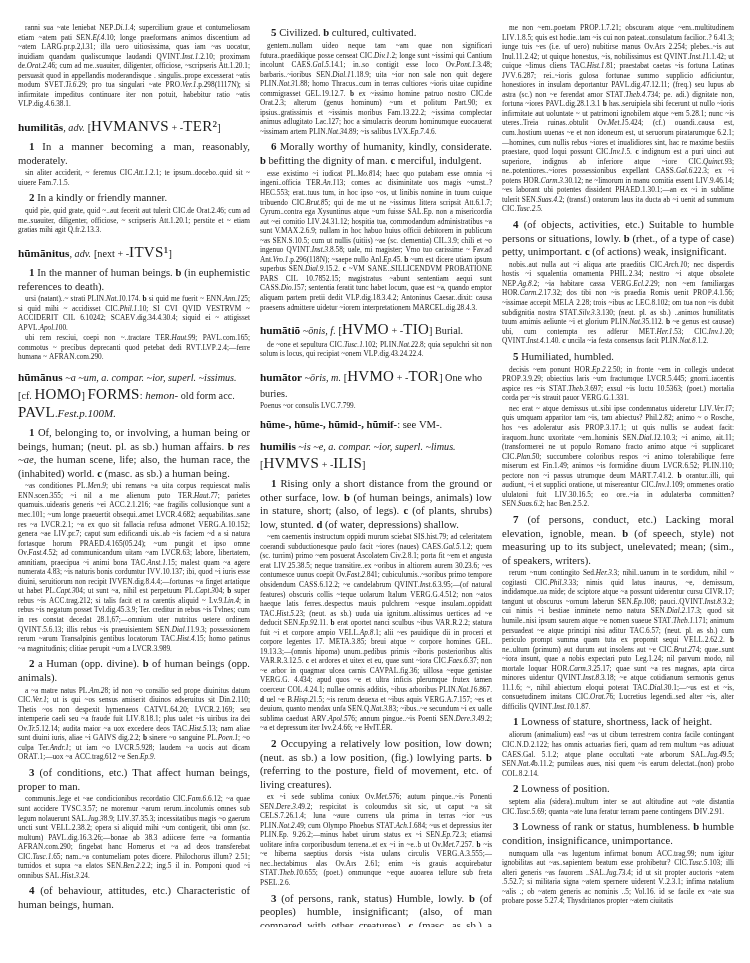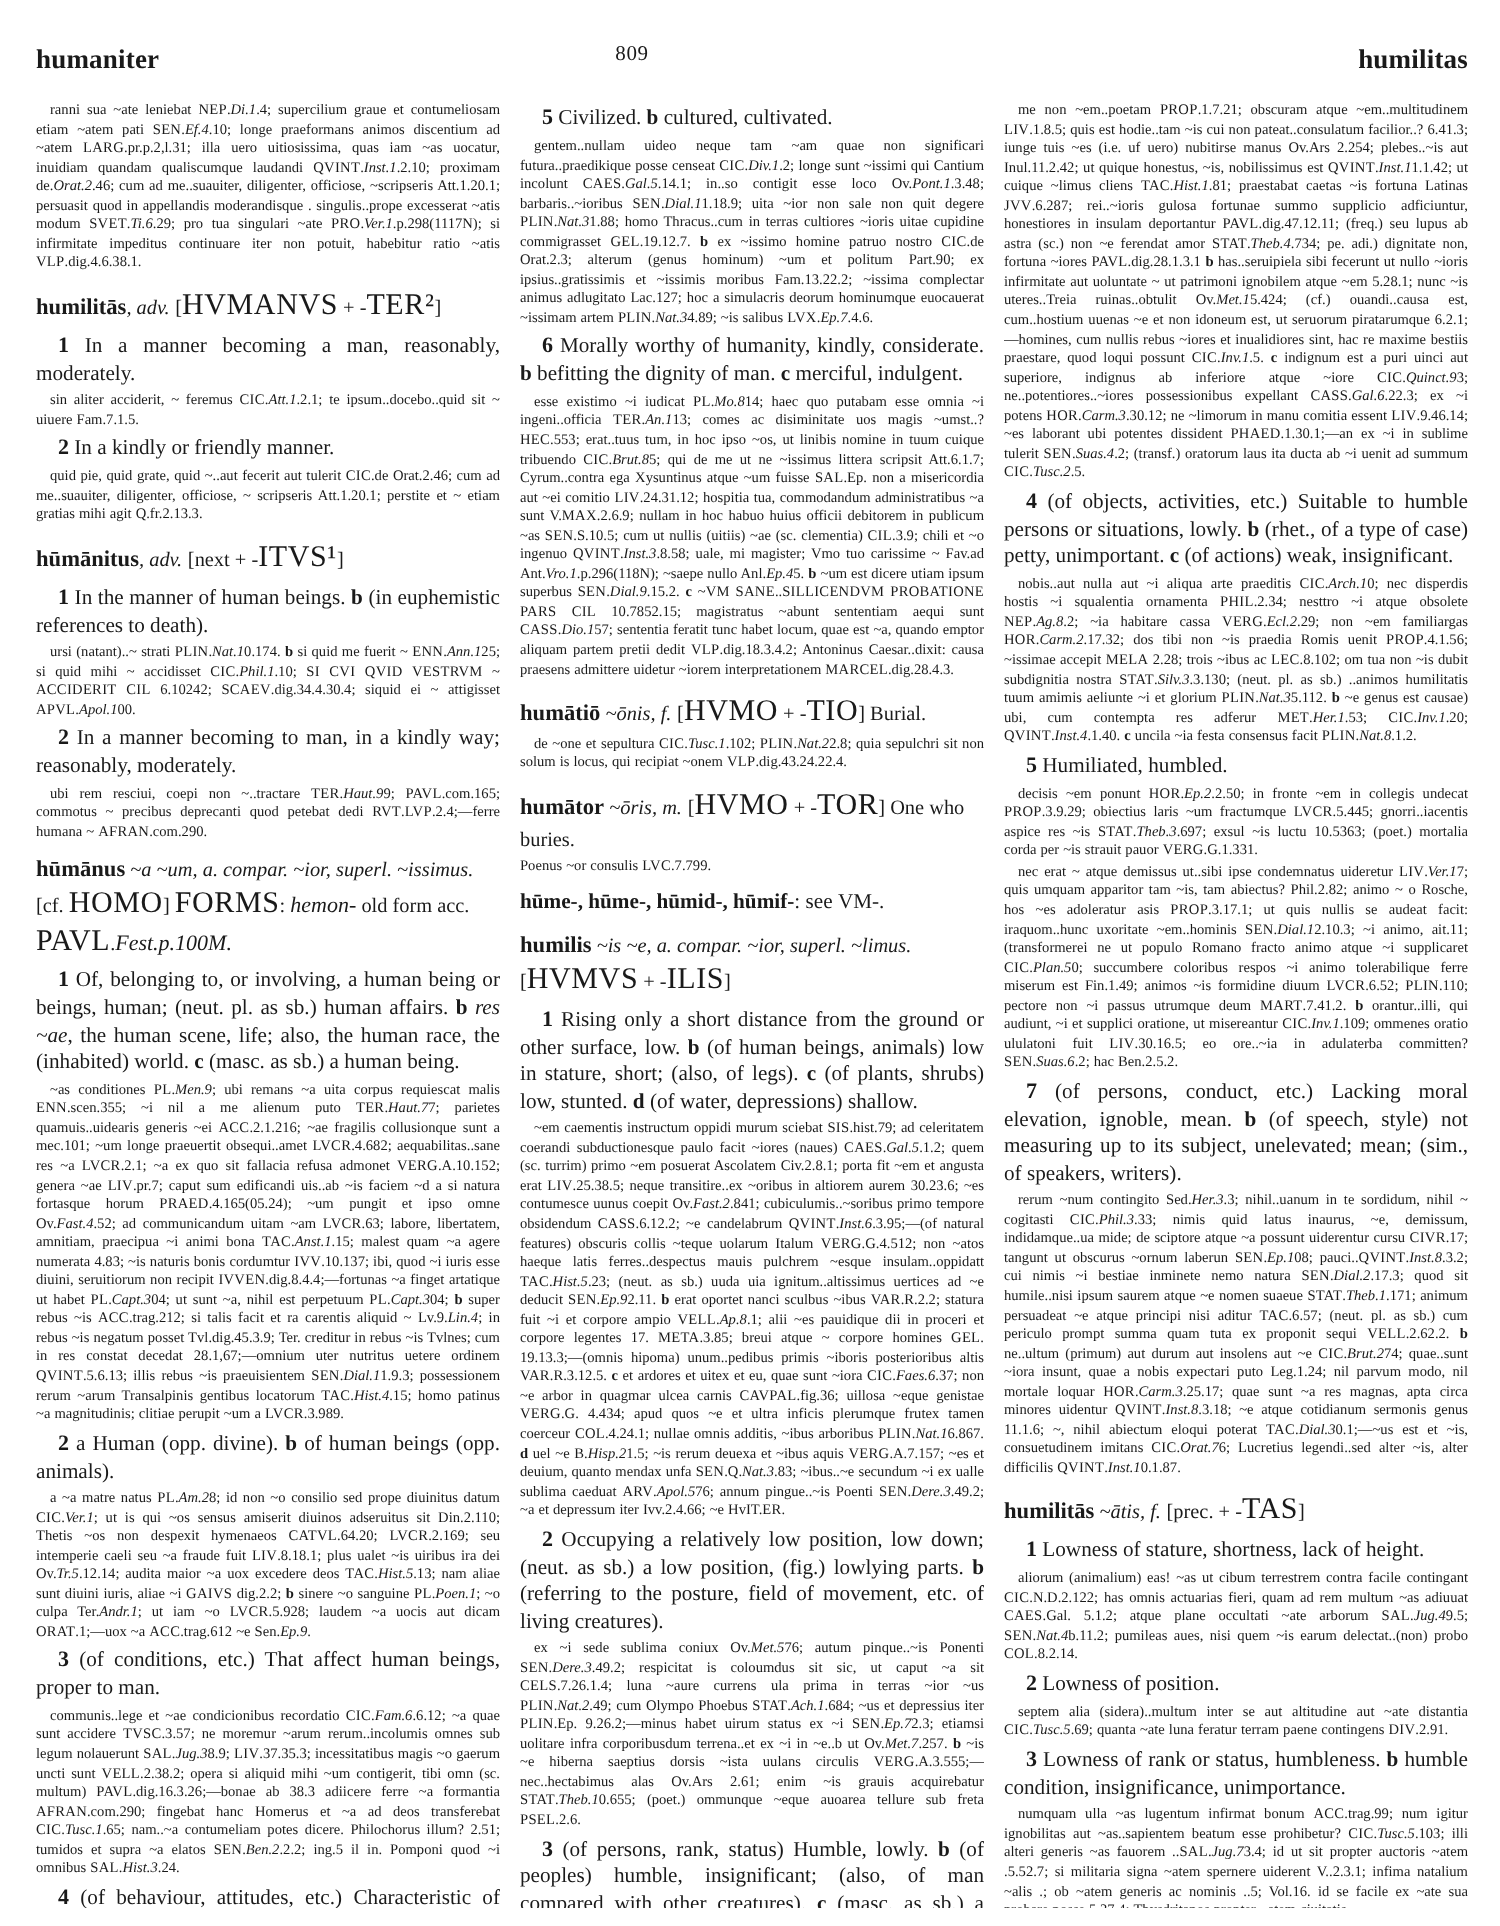--- a/index.html
+++ b/index.html
@@ -140,38 +140,32 @@
     margin-bottom: 2px;
   }
   .xref .hwb { font-weight: bold; }
   .xref .sc { font-variant: small-caps; }
 </style>
 </head>
 <body>
 
 <div class="page">
 
-  <div class="runhead">
-    <div class="rh-left">humaniter</div>
-    <div class="rh-center">809</div>
-    <div class="rh-right">humilitas</div>
-  </div>
 
   <div class="columns">
     <div class="col col-1">
         <div class="cit">ranni sua ~ate leniebat <span class="sc">NEP</span>.<span class="it">Di.1</span>.4; supercilium graue et contumeliosam etiam ~atem pati <span class="sc">SEN</span>.<span class="it">Ef.4</span>.10; longe praeformans animos discentium ad ~atem <span class="sc">LARG</span>.pr.p.2,l.31; illa uero uitiosissima, quas iam ~as uocatur, inuidiam quandam qualiscumque laudandi <span class="sc">QVINT</span>.<span class="it">Inst.1</span>.2.10; proximam de.<span class="it">Orat.2</span>.46; cum ad me..suauiter, diligenter, officiose, ~scripseris Att.1.20.1; persuasit quod in appellandis moderandisque . singulis..prope excesserat ~atis modum <span class="sc">SVET</span>.<span class="it">Ti.6</span>.29; pro tua singulari ~ate <span class="sc">PRO</span>.<span class="it">Ver.1</span>.p.298(1117N); si infirmitate impeditus continuare iter non potuit, habebitur ratio ~atis <span class="sc">VLP</span>.dig.4.6.38.1.</div>
         <div class="hw"><span>humilitās</span><span class="gram">, adv.</span> <span class="plain">[<span class="scb">HVMANVS</span> + -<span class="scb">TER²</span>]</span></div>
         <div class="sense"><span class="num">1</span> In a manner becoming a man, reasonably, moderately.</div>
         <div class="cit">sin aliter acciderit, ~ feremus <span class="sc">CIC</span>.<span class="it">Att.1</span>.2.1; te ipsum..docebo..quid sit ~ uiuere Fam.7.1.5.</div>
         <div class="sense"><span class="num">2</span> In a kindly or friendly manner.</div>
         <div class="cit">quid pie, quid grate, quid ~..aut fecerit aut tulerit <span class="sc">CIC</span>.de Orat.2.46; cum ad me..suauiter, diligenter, officiose, ~ scripseris Att.1.20.1; perstite et ~ etiam gratias mihi agit Q.fr.2.13.3.</div>
         <div class="hw"><span>hūmānitus</span><span class="gram">, adv.</span> <span class="plain">[next + -<span class="scb">ITVS¹</span>]</span></div>
         <div class="sense"><span class="num">1</span> In the manner of human beings. <span class="sub">b</span> (in euphemistic references to death).</div>
         <div class="cit">ursi (natant)..~ strati <span class="sc">PLIN</span>.<span class="it">Nat.1</span>0.174. <span class="b">b</span> si quid me fuerit ~ <span class="sc">ENN</span>.<span class="it">Ann.1</span>25; si quid mihi ~ accidisset <span class="sc">CIC</span>.<span class="it">Phil.1</span>.10; <span class="sc">SI</span> <span class="sc">CVI</span> <span class="sc">QVID</span> <span class="sc">VESTRVM</span> ~ <span class="sc">ACCIDERIT</span> <span class="sc">CIL</span> 6.10242; <span class="sc">SCAEV</span>.dig.34.4.30.4; siquid ei ~ attigisset <span class="sc">APVL</span>.<span class="it">Apol.1</span>00.</div>
-        <div class="sense"><span class="num">2</span> In a manner becoming to man, in a kindly way; reasonably, moderately.</div>
         <div class="cit">ubi rem resciui, coepi non ~..tractare <span class="sc">TER</span>.<span class="it">Haut.9</span>9; <span class="sc">PAVL</span>.com.165; commotus ~ precibus deprecanti quod petebat dedi <span class="sc">RVT</span>.<span class="sc">LVP</span>.2.4;—ferre humana ~ <span class="sc">AFRAN</span>.com.290.</div>
         <div class="hw"><span>hūmānus</span><span class="gram"> ~a ~um, a. compar. ~ior, superl. ~issimus.</span> <span class="plain">[cf. <span class="scb">HOMO</span>]  <span class="scb">FORMS</span>: <span class="ital">hemon-</span> old form acc. <span class="scb">PAVL</span>.<span class="ital">Fest.p.100M.</span></span></div>
         <div class="sense"><span class="num">1</span> Of, belonging to, or involving, a human being or beings, human; (neut. pl. as sb.) human affairs. <span class="sub">b</span> <span class="it">res ~ae</span>, the human scene, life; also, the human race, the (inhabited) world. <span class="sub">c</span> (masc. as sb.) a human being.</div>
         <div class="cit">~as conditiones <span class="sc">PL</span>.<span class="it">Men.9</span>; ubi remans ~a uita corpus requiescat malis <span class="sc">ENN</span>.scen.355; ~i nil a me alienum puto <span class="sc">TER</span>.<span class="it">Haut.7</span>7; parietes quamuis..uidearis generis ~ei <span class="sc">ACC</span>.2.1.216; ~ae fragilis collusionque sunt a mec.101; ~um longe praeuertit obsequi..amet <span class="sc">LVCR</span>.4.682; aequabilitas..sane res ~a <span class="sc">LVCR</span>.2.1; ~a ex quo sit fallacia refusa admonet <span class="sc">VERG</span>.A.10.152; genera ~ae <span class="sc">LIV</span>.pr.7; caput sum edificandi uis..ab ~is faciem ~d a si natura fortasque horum <span class="sc">PRAED</span>.4.165(05.24); ~um pungit et ipso omne Ov.<span class="it">Fast.4</span>.52; ad communicandum uitam ~am <span class="sc">LVCR</span>.63; labore, libertatem, amnitiam, praecipua ~i animi bona <span class="sc">TAC</span>.<span class="it">Anst.1</span>.15; malest quam ~a agere numerata 4.83; ~is naturis bonis cordumtur <span class="sc">IVV</span>.10.137; ibi, quod ~i iuris esse diuini, seruitiorum non recipit <span class="sc">IVVEN</span>.dig.8.4.4;—fortunas ~a finget artatique ut habet <span class="sc">PL</span>.<span class="it">Capt.3</span>04; ut sunt ~a, nihil est perpetuum <span class="sc">PL</span>.<span class="it">Capt.3</span>04; <span class="b">b</span> super rebus ~is <span class="sc">ACC</span>.trag.212; si talis facit et ra carentis aliquid ~ Lv.9.<span class="it">Lin.4</span>; in rebus ~is negatum posset Tvl.dig.45.3.9; Ter. creditur in rebus ~is Tvlnes; cum in res constat decedat 28.1,67;—omnium uter nutritus uetere ordinem <span class="sc">QVINT</span>.5.6.13; illis rebus ~is praeuisientem <span class="sc">SEN</span>.<span class="it">Dial.1</span>1.9.3; possessionem rerum ~arum Transalpinis gentibus locatorum <span class="sc">TAC</span>.<span class="it">Hist.4</span>.15; homo patinus ~a magnitudinis; clitiae perupit ~um a <span class="sc">LVCR</span>.3.989.</div>
         <div class="sense"><span class="num">2</span> a Human (opp. divine). <span class="sub">b</span> of human beings (opp. animals).</div>
         <div class="cit">a ~a matre natus <span class="sc">PL</span>.<span class="it">Am.2</span>8; id non ~o consilio sed prope diuinitus datum <span class="sc">CIC</span>.<span class="it">Ver.1</span>; ut is qui ~os sensus amiserit diuinos adseruitus sit Din.2.110; Thetis ~os non despexit hymenaeos <span class="sc">CATVL</span>.64.20; <span class="sc">LVCR</span>.2.169; seu intemperie caeli seu ~a fraude fuit <span class="sc">LIV</span>.8.18.1; plus ualet ~is uiribus ira dei Ov.<span class="it">Tr.5</span>.12.14; audita maior ~a uox excedere deos <span class="sc">TAC</span>.<span class="it">Hist.5</span>.13; nam aliae sunt diuini iuris, aliae ~i <span class="sc">GAIVS</span> dig.2.2; <span class="b">b</span> sinere ~o sanguine <span class="sc">PL</span>.<span class="it">Poen.1</span>; ~o culpa Ter.<span class="it">Andr.1</span>; ut iam ~o <span class="sc">LVCR</span>.5.928; laudem ~a uocis aut dicam <span class="sc">ORAT</span>.1;—uox ~a <span class="sc">ACC</span>.trag.612 ~e Sen.<span class="it">Ep.9</span>.</div>
         <div class="sense"><span class="num">3</span> (of conditions, etc.) That affect human beings, proper to man.</div>
         <div class="cit">communis..lege et ~ae condicionibus recordatio <span class="sc">CIC</span>.<span class="it">Fam.6</span>.6.12; ~a quae sunt accidere <span class="sc">TVSC</span>.3.57; ne moremur ~arum rerum..incolumis omnes sub legum nolauerunt <span class="sc">SAL</span>.<span class="it">Jug.3</span>8.9; <span class="sc">LIV</span>.37.35.3; incessitatibus magis ~o gaerum uncti sunt <span class="sc">VELL</span>.2.38.2; opera si aliquid mihi ~um contigerit, tibi omn (sc. multum) <span class="sc">PAVL</span>.dig.16.3.26;—bonae ab 38.3 adiicere ferre ~a formantia <span class="sc">AFRAN</span>.com.290; fingebat hanc Homerus et ~a ad deos transferebat <span class="sc">CIC</span>.<span class="it">Tusc.1</span>.65; nam..~a contumeliam potes dicere. Philochorus illum? 2.51; tumidos et supra ~a elatos <span class="sc">SEN</span>.<span class="it">Ben.2</span>.2.2; ing.5 il in. Pomponi quod ~i omnibus <span class="sc">SAL</span>.<span class="it">Hist.3</span>.24.</div>
         <div class="sense"><span class="num">4</span> (of behaviour, attitudes, etc.) Characteristic of human beings, human.</div>
       </div>
@@ -195,21 +189,20 @@
       </div>
     <div class="col col-3">
         <div class="cit">me non ~em..poetam <span class="sc">PROP</span>.1.7.21; obscuram atque ~em..multitudinem <span class="sc">LIV</span>.1.8.5; quis est hodie..tam ~is cui non pateat..consulatum facilior..? 6.41.3; iunge tuis ~es (i.e. uf uero) nubitirse manus Ov.Ars 2.254; plebes..~is aut Inul.11.2.42; ut quique honestus, ~is, nobilissimus est <span class="sc">QVINT</span>.<span class="it">Inst.1</span>1.1.42; ut cuique ~limus cliens <span class="sc">TAC</span>.<span class="it">Hist.1</span>.81; praestabat caetas ~is fortuna Latinas <span class="sc">JVV</span>.6.287; rei..~ioris gulosa fortunae summo supplicio adficiuntur, honestiores in insulam deportantur <span class="sc">PAVL</span>.dig.47.12.11; (freq.) seu lupus ab astra (sc.) non ~e ferendat amor <span class="sc">STAT</span>.<span class="it">Theb.4</span>.734; pe. adi.) dignitate non, fortuna ~iores <span class="sc">PAVL</span>.dig.28.1.3.1 <span class="b">b</span> has..seruipiela sibi fecerunt ut nullo ~ioris infirmitate aut uoluntate ~ ut patrimoni ignobilem atque ~em 5.28.1; nunc ~is uteres..Treia ruinas..obtulit Ov.<span class="it">Met.1</span>5.424; (cf.) ouandi..causa est, cum..hostium uuenas ~e et non idoneum est, ut seruorum piratarumque 6.2.1;—homines, cum nullis rebus ~iores et inualidiores sint, hac re maxime bestiis praestare, quod loqui possunt <span class="sc">CIC</span>.<span class="it">Inv.1</span>.5. <span class="b">c</span> indignum est a puri uinci aut superiore, indignus ab inferiore atque ~iore <span class="sc">CIC</span>.<span class="it">Quinct.9</span>3; ne..potentiores..~iores possessionibus expellant <span class="sc">CASS</span>.<span class="it">Gal.6</span>.22.3; ex ~i potens <span class="sc">HOR</span>.<span class="it">Carm.3</span>.30.12; ne ~limorum in manu comitia essent <span class="sc">LIV</span>.9.46.14; ~es laborant ubi potentes dissident <span class="sc">PHAED</span>.1.30.1;—an ex ~i in sublime tulerit <span class="sc">SEN</span>.<span class="it">Suas.4</span>.2; (transf.) oratorum laus ita ducta ab ~i uenit ad summum <span class="sc">CIC</span>.<span class="it">Tusc.2</span>.5.</div>
         <div class="sense"><span class="num">4</span> (of objects, activities, etc.) Suitable to humble persons or situations, lowly. <span class="sub">b</span> (rhet., of a type of case) petty, unimportant. <span class="sub">c</span> (of actions) weak, insignificant.</div>
         <div class="cit">nobis..aut nulla aut ~i aliqua arte praeditis <span class="sc">CIC</span>.<span class="it">Arch.1</span>0; nec disperdis hostis ~i squalentia ornamenta <span class="sc">PHIL</span>.2.34; nesttro ~i atque obsolete <span class="sc">NEP</span>.<span class="it">Ag.8</span>.2; ~ia habitare cassa <span class="sc">VERG</span>.<span class="it">Ecl.2</span>.29; non ~em familiargas <span class="sc">HOR</span>.<span class="it">Carm.2</span>.17.32; dos tibi non ~is praedia Romis uenit <span class="sc">PROP</span>.4.1.56; ~issimae accepit <span class="sc">MELA</span> 2.28; trois ~ibus ac <span class="sc">LEC</span>.8.102; om tua non ~is dubit subdignitia nostra <span class="sc">STAT</span>.<span class="it">Silv.3</span>.3.130; (neut. pl. as sb.) ..animos humilitatis tuum amimis aeliunte ~i et glorium <span class="sc">PLIN</span>.<span class="it">Nat.3</span>5.112. <span class="b">b</span> ~e genus est causae) ubi, cum contempta res adferur <span class="sc">MET</span>.<span class="it">Her.1</span>.53; <span class="sc">CIC</span>.<span class="it">Inv.1</span>.20; <span class="sc">QVINT</span>.<span class="it">Inst.4</span>.1.40. <span class="b">c</span> uncila ~ia festa consensus facit <span class="sc">PLIN</span>.<span class="it">Nat.8</span>.1.2.</div>
         <div class="sense"><span class="num">5</span> Humiliated, humbled.</div>
         <div class="cit">decisis ~em ponunt <span class="sc">HOR</span>.<span class="it">Ep.2</span>.2.50; in fronte ~em in collegis undecat <span class="sc">PROP</span>.3.9.29; obiectius laris ~um fractumque <span class="sc">LVCR</span>.5.445; gnorri..iacentis aspice res ~is <span class="sc">STAT</span>.<span class="it">Theb.3</span>.697; exsul ~is luctu 10.5363; (poet.) mortalia corda per ~is strauit pauor <span class="sc">VERG</span>.G.1.331.</div>
         <div class="cit">nec erat ~ atque demissus ut..sibi ipse condemnatus uideretur <span class="sc">LIV</span>.<span class="it">Ver.1</span>7; quis umquam apparitor tam ~is, tam abiectus? Phil.2.82; animo ~ o Rosche, hos ~es adoleratur asis <span class="sc">PROP</span>.3.17.1; ut quis nullis se audeat facit: iraquom..hunc uxoritate ~em..hominis <span class="sc">SEN</span>.<span class="it">Dial.1</span>2.10.3; ~i animo, ait.11; (transformerei ne ut populo Romano fracto animo atque ~i supplicaret <span class="sc">CIC</span>.<span class="it">Plan.5</span>0; succumbere coloribus respos ~i animo tolerabilique ferre miserum est Fin.1.49; animos ~is formidine diuum <span class="sc">LVCR</span>.6.52; <span class="sc">PLIN</span>.110; pectore non ~i passus utrumque deum <span class="sc">MART</span>.7.41.2. <span class="b">b</span> orantur..illi, qui audiunt, ~i et supplici oratione, ut misereantur <span class="sc">CIC</span>.<span class="it">Inv.1</span>.109; ommenes oratio ululatoni fuit <span class="sc">LIV</span>.30.16.5; eo ore..~ia in adulaterba committen? <span class="sc">SEN</span>.<span class="it">Suas.6</span>.2; hac Ben.2.5.2.</div>
         <div class="sense"><span class="num">7</span> (of persons, conduct, etc.) Lacking moral elevation, ignoble, mean. <span class="sub">b</span> (of speech, style) not measuring up to its subject, unelevated; mean; (sim., of speakers, writers).</div>
         <div class="cit">rerum ~num contingito Sed.<span class="it">Her.3</span>.3; nihil..uanum in te sordidum, nihil ~ cogitasti <span class="sc">CIC</span>.<span class="it">Phil.3</span>.33; nimis quid latus inaurus, ~e, demissum, indidamque..ua mide; de sciptore atque ~a possunt uiderentur cursu <span class="sc">CIVR</span>.17; tangunt ut obscurus ~ornum laberun <span class="sc">SEN</span>.<span class="it">Ep.1</span>08; pauci..<span class="sc">QVINT</span>.<span class="it">Inst.8</span>.3.2; cui nimis ~i bestiae inminete nemo natura <span class="sc">SEN</span>.<span class="it">Dial.2</span>.17.3; quod sit humile..nisi ipsum saurem atque ~e nomen suaeue <span class="sc">STAT</span>.<span class="it">Theb.1</span>.171; animum persuadeat ~e atque principi nisi aditur <span class="sc">TAC</span>.6.57; (neut. pl. as sb.) cum periculo prompt summa quam tuta ex proponit sequi <span class="sc">VELL</span>.2.62.2. <span class="b">b</span> ne..ultum (primum) aut durum aut insolens aut ~e <span class="sc">CIC</span>.<span class="it">Brut.2</span>74; quae..sunt ~iora insunt, quae a nobis expectari puto Leg.1.24; nil parvum modo, nil mortale loquar <span class="sc">HOR</span>.<span class="it">Carm.3</span>.25.17; quae sunt ~a res magnas, apta circa minores uidentur <span class="sc">QVINT</span>.<span class="it">Inst.8</span>.3.18; ~e atque cotidianum sermonis genus 11.1.6; ~, nihil abiectum eloqui poterat <span class="sc">TAC</span>.<span class="it">Dial.3</span>0.1;—~us est et ~is, consuetudinem imitans <span class="sc">CIC</span>.<span class="it">Orat.7</span>6; Lucretius legendi..sed alter ~is, alter difficilis <span class="sc">QVINT</span>.<span class="it">Inst.1</span>0.1.87.</div>
-        <div class="hw"><span>humilitās</span><span class="gram"> ~ātis, f.</span> <span class="plain">[prec. + -<span class="scb">TAS</span>]</span></div>
         <div class="sense"><span class="num">1</span> Lowness of stature, shortness, lack of height.</div>
         <div class="cit">aliorum (animalium) eas! ~as ut cibum terrestrem contra facile contingant <span class="sc">CIC</span>.N.D.2.122; has omnis actuarias fieri, quam ad rem multum ~as adiuuat <span class="sc">CAES</span>.Gal. 5.1.2; atque plane occultati ~ate arborum <span class="sc">SAL</span>.<span class="it">Jug.4</span>9.5; <span class="sc">SEN</span>.<span class="it">Nat.4</span>b.11.2; pumileas aues, nisi quem ~is earum delectat..(non) probo <span class="sc">COL</span>.8.2.14.</div>
         <div class="sense"><span class="num">2</span> Lowness of position.</div>
         <div class="cit">septem alia (sidera)..multum inter se aut altitudine aut ~ate distantia <span class="sc">CIC</span>.<span class="it">Tusc.5</span>.69; quanta ~ate luna feratur terram paene contingens <span class="sc">DIV</span>.2.91.</div>
         <div class="sense"><span class="num">3</span> Lowness of rank or status, humbleness. <span class="sub">b</span> humble condition, insignificance, unimportance.</div>
         <div class="cit">numquam ulla ~as lugentum infirmat bonum <span class="sc">ACC</span>.trag.99; num igitur ignobilitas aut ~as..sapientem beatum esse prohibetur? <span class="sc">CIC</span>.<span class="it">Tusc.5</span>.103; illi alteri generis ~as fauorem ..<span class="sc">SAL</span>.<span class="it">Jug.7</span>3.4; id ut sit propter auctoris ~atem .5.52.7; si militaria signa ~atem spernere uiderent V..2.3.1; infima natalium ~alis .; ob ~atem generis ac nominis ..5; Vol.16.  id se facile ex ~ate sua probare posse 5.27.4; Thysdritanos propter ~atem ciuitatis</div>
       </div>
   </div>
 
 </div>

